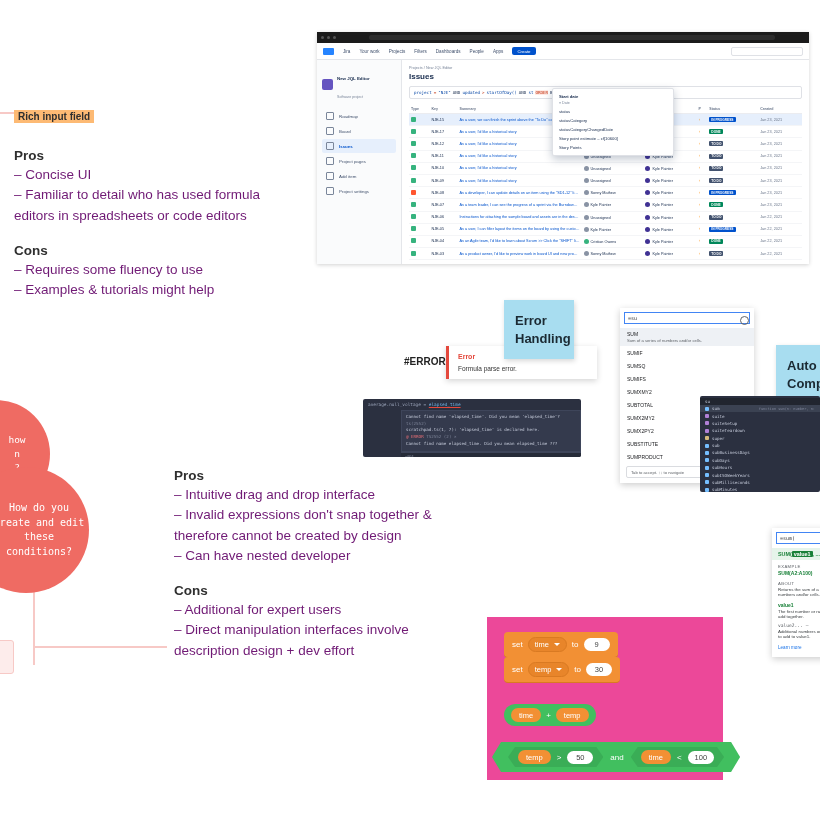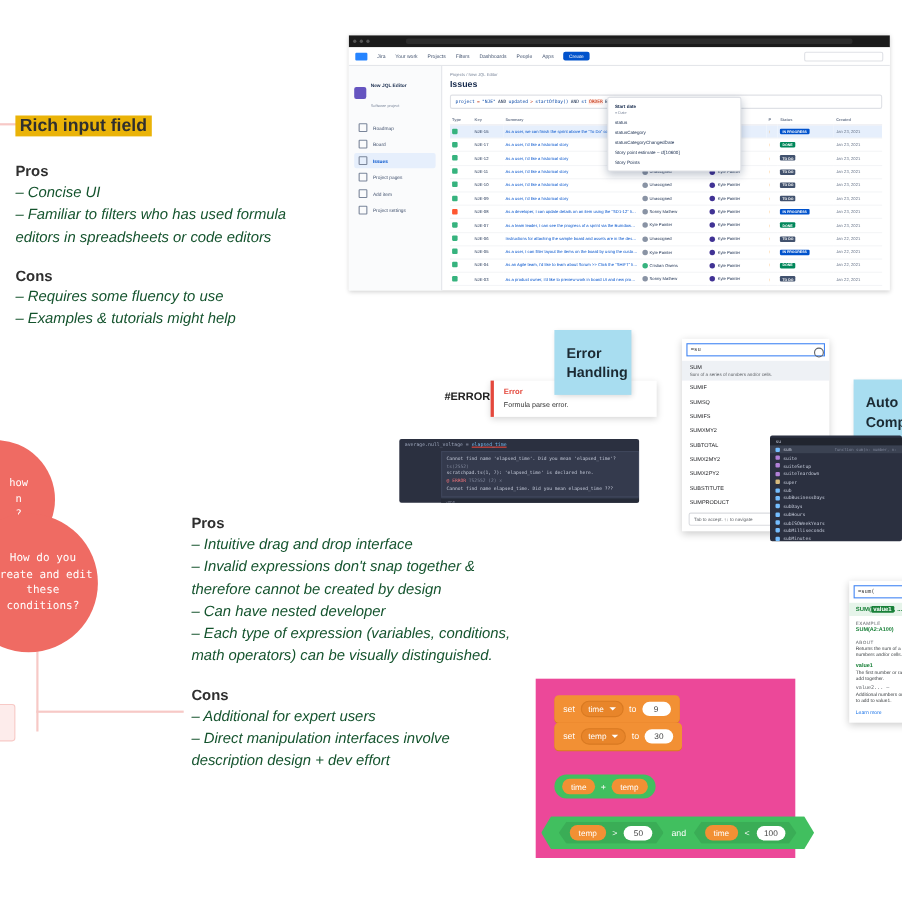--- a/index.html
+++ b/index.html
@@ -25,26 +25,26 @@
   .circle.small{width:108px;height:108px;font-size:9.5px;}
   .circle.big{width:126px;height:126px;font-size:10px;}
 
   .pinkcard{
     position:absolute;background:#fdeceb;border:1px solid #f7c9c6;
     border-radius:3px;
   }
 
   
   .hl{
-    display:inline;background:#eab308;color:#2f2f2f;
-    font-size:16px;font-weight:bold;padding:1px 4px;
+    display:inline;background:#fdba74;color:#2f2f2f;
+    font-size:10px;font-weight:bold;padding:1px 4px;
     box-decoration-break:clone;-webkit-box-decoration-break:clone;
   }
   .sec-sub{font-size:13.5px;font-weight:bold;color:#2f2f2f;margin:0 0 2px 0;}
-  .sec-list{font-size:13.5px;color:#14532d;line-height:1.5;margin:0;font-style:italic;}
+  .sec-list{font-size:13.5px;color:#701a75;line-height:1.5;margin:0;}
   .sec-gap{height:17px;}
 
   
   .shot{position:absolute;background:#fff;box-shadow:0 1px 4px rgba(0,0,0,.18);overflow:hidden;}
   .jira{left:317px;top:32px;width:492px;height:232px;}
   .jira-titlebar{height:11px;background:#1b1b1b;display:flex;align-items:center;padding:0 4px;gap:3px;}
   .jira-dot{width:3px;height:3px;border-radius:50%;background:#555;}
   .jira-urlbar{flex:1;height:5px;background:#2c2c2c;border-radius:2px;margin:0 30px;}
   .jira-nav{height:16px;background:#ffffff;border-bottom:1px solid #e4e6ea;display:flex;align-items:center;gap:9px;padding:0 6px;font-size:4.6px;color:#42526e;}
   .jira-logo{width:11px;height:7px;background:#2684ff;border-radius:1px;}
@@ -179,34 +179,33 @@
 </div>
 <div class="pinkcard" style="left:-60px;top:640px;width:72px;height:32px;"></div>
 
 <div class="abs" style="left:14px;top:106px;width:270px;">
   <div>
     <span class="hl">Rich input field</span>
   </div>
   <div style="height:24px"></div>
   <div class="sec-sub">Pros</div>
   <div class="sec-list">– Concise UI</div>
-  <div class="sec-list">– Familiar to filters who has used formula editors in spreadsheets or code editors</div>
+  <div class="sec-list">– Familiar to detail who has used formula editors in spreadsheets or code editors</div>
   <div class="sec-gap"></div>
   <div class="sec-sub">Cons</div>
   <div class="sec-list">– Requires some fluency to use</div>
   <div class="sec-list">– Examples &amp; tutorials might help</div>
 </div>
 
 <div class="abs" style="left:174px;top:444px;width:295px;">
   <div style="height:24px"></div>
   <div class="sec-sub">Pros</div>
   <div class="sec-list">– Intuitive drag and drop interface</div>
   <div class="sec-list">– Invalid expressions don't snap together &amp; therefore cannot be created by design</div>
   <div class="sec-list">– Can have nested developer</div>
-  <div class="sec-list">– Each type of expression (variables, conditions, math operators) can be visually distinguished.</div>
   <div class="sec-gap"></div>
   <div class="sec-sub">Cons</div>
   <div class="sec-list">– Additional for expert users</div>
   <div class="sec-list">– Direct manipulation interfaces involve description design + dev effort</div>
 </div>
 
 <div class="shot jira">
   <div class="jira-titlebar">
     <span class="jira-dot"></span>
     <span class="jira-dot"></span>

